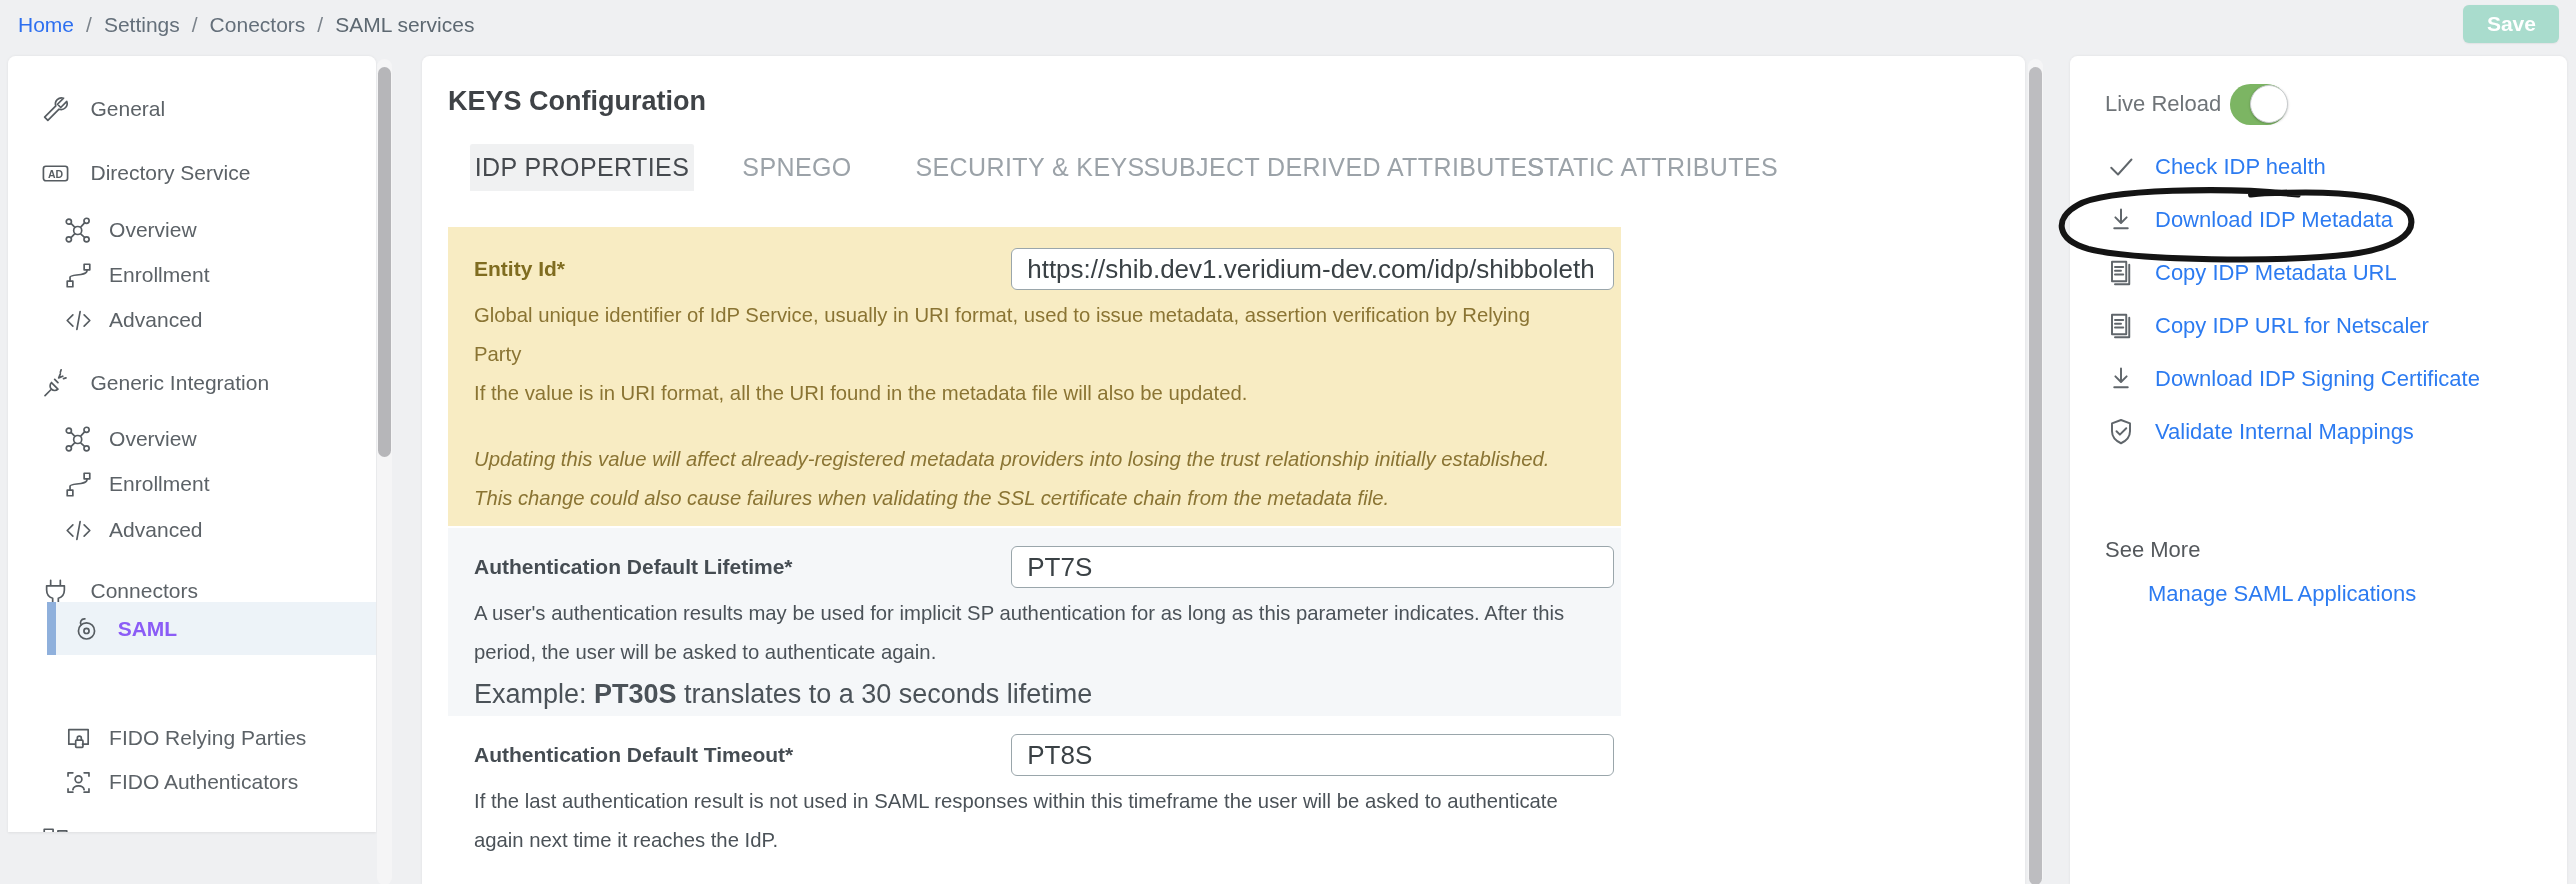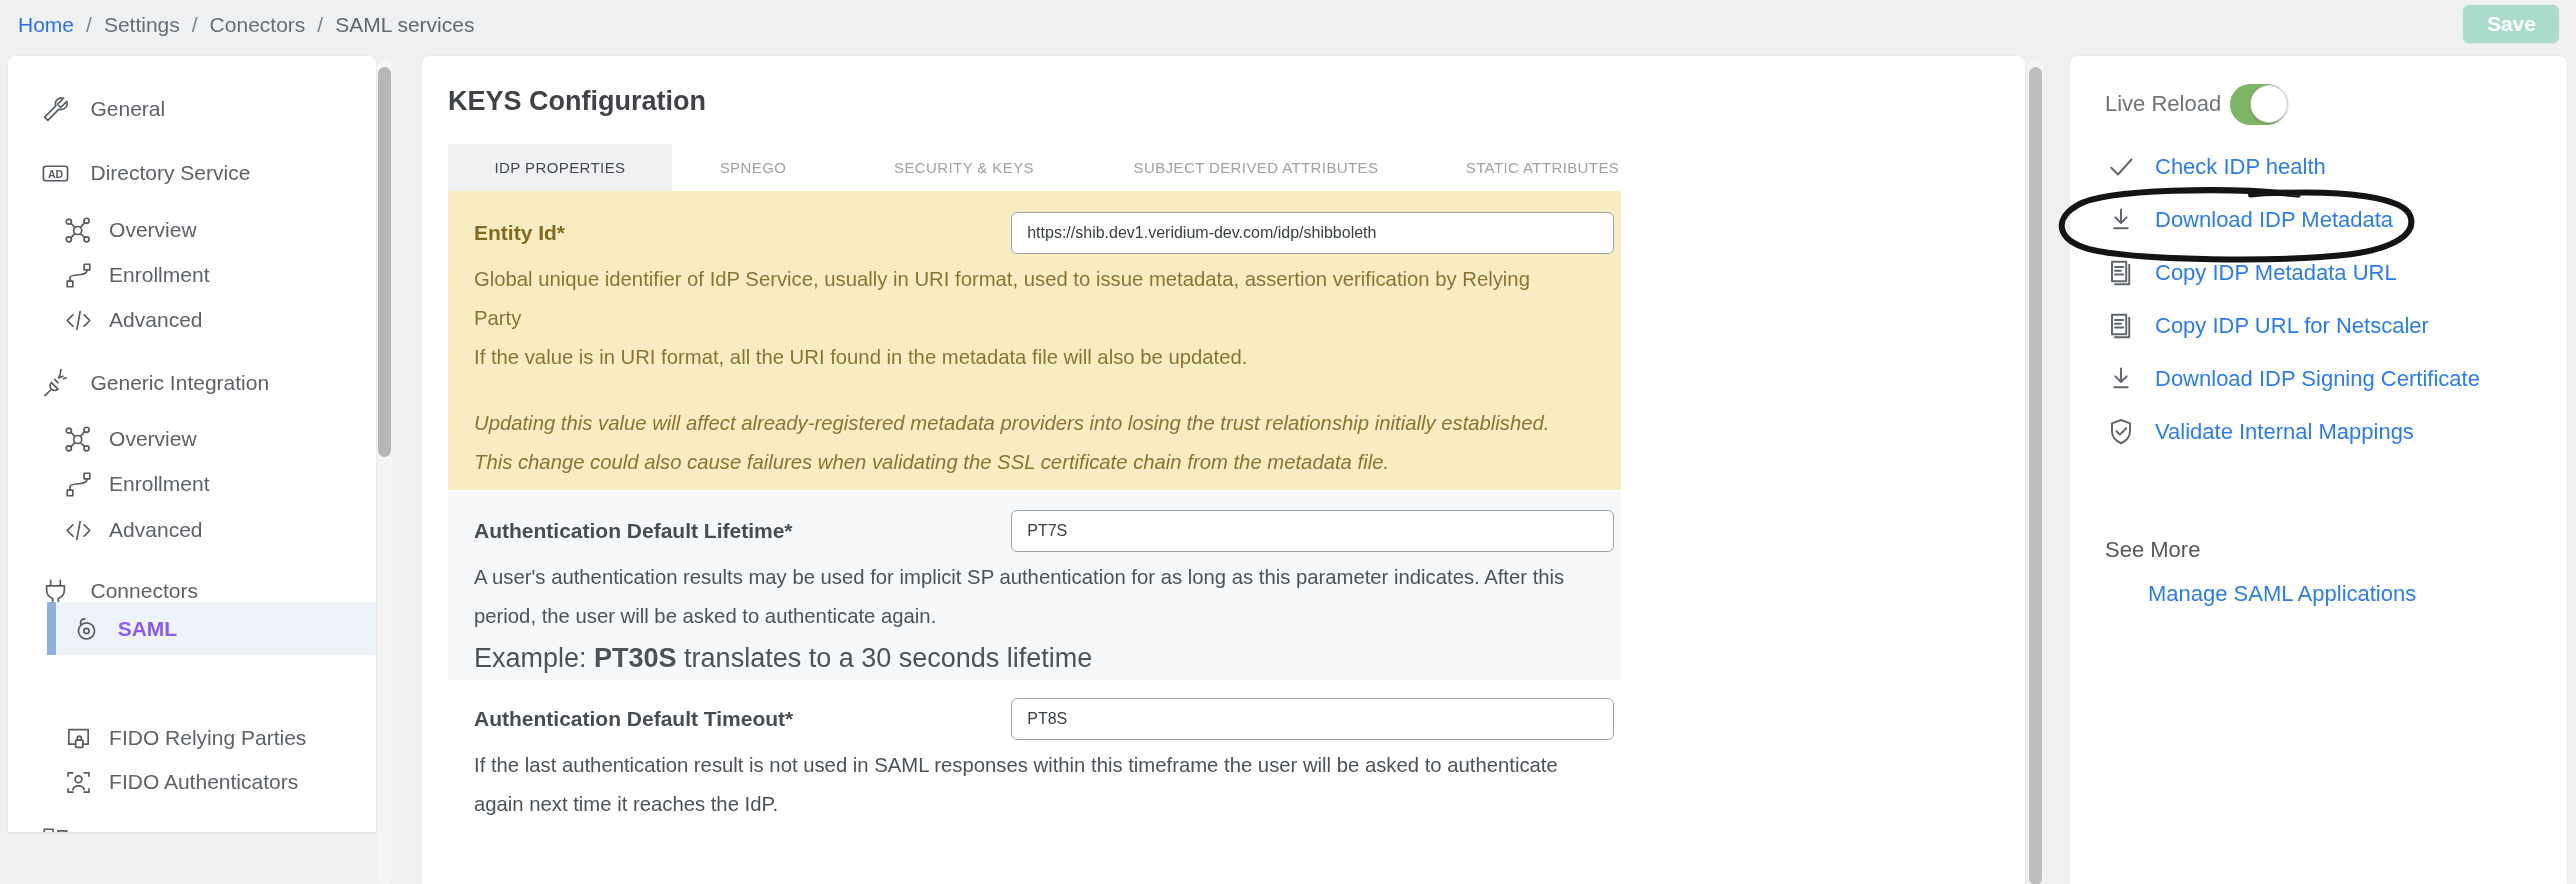--- a/index.html
+++ b/index.html
@@ -32,35 +32,35 @@
   .sb-track.side { left:377px; top:59px; height:826px; }
   .sb-track.mainsb { left:2028px; top:59px; height:826px; }
   .sb-thumb { position:absolute; left:0.8px; width:13.6px; border-radius:6.8px; background:#b6b6b9; cursor:grab; }
   .side .sb-thumb { top:7.5px; height:390px; }
   .mainsb .sb-thumb { top:7.5px; height:818px; background:#bdbdc0; }
 
   
   .main { left:422px; top:56px; width:1603px; height:828px; }
   .page-title { margin:29px 0 0 26px; font-size:27px; line-height:32px; font-weight:700; color:#3f4347; }
   .tabs { display:flex; margin:27px 0 0 26px; height:47px; align-items:stretch; }
-  .tab { display:flex; align-items:center; justify-content:center; font-size:15px; letter-spacing:0.4px;
-    color:#9ba2a8; cursor:pointer; white-space:nowrap; }
+  .tab { display:flex; align-items:center; justify-content:center; font-size:25px; letter-spacing:0.4px;
+    color:#9ba2a8; cursor:pointer; white-space:nowrap;margin-left:22px; }
   .tab.active { width:224px; background:#f0f1f2; color:#45494e; border-radius:2.3px 2.3px 0 0; }
   .tab.t1 { width:162px; } .tab.t2 { width:260px; } .tab.t3 { width:324px; } .tab.t4 { width:249px; }
 
   .section { margin-left:26px; width:1173px; overflow:hidden; }
-  .sec-yellow { background:#f8ecc3; height:299px; padding:21px 6.8px 0 26px; }
+  .sec-yellow { background:#f8ecc3; height:299px; padding:21px 6.8px 0 26px;margin-top:36px; }
   .sec-gray { background:#f5f7f9; height:188px; margin-top:2.3px; padding:18px 6.8px 0 26px; }
   .sec-white { background:#fff; height:187px; margin-top:7.5px; padding:10.5px 6.8px 0 26px; }
 
   .field-row { display:flex; align-items:center; height:42px; }
   .field-label { flex:1; font-size:21px; font-weight:600; color:#454c52; }
   .sec-yellow .field-label { color:#7f6c20; }
   .field-input { width:603px; height:42px; border:1.5px solid #9aa6ab; border-radius:6px; background:#fff;
-    padding:0 15px; font-size:16px; color:#3a4145; font-family:inherit; outline:none; }
+    padding:0 15px; font-size:26px; color:#3a4145; font-family:inherit; outline:none; }
 
   .desc { margin-top:6px; font-size:20.3px; line-height:39px; color:#4b5258; max-width:1107px; }
   .sec-yellow .desc { color:#8a7433; }
   .warn { margin-top:27px; font-size:20.3px; line-height:39px; font-style:italic; color:#8a7433; max-width:1107px; }
   .example { margin-top:3px; font-size:27px; line-height:38px; color:#4b5258; }
   .example b { font-weight:700; }
   .bottom-divider { margin:9px 0 0 26px; width:1173px; border-top:1.5px solid #e3e4e6; }
 
   
   .rightpanel { left:2070px; top:56px; width:497px; height:828px; padding:27px 0 0 35px; }

